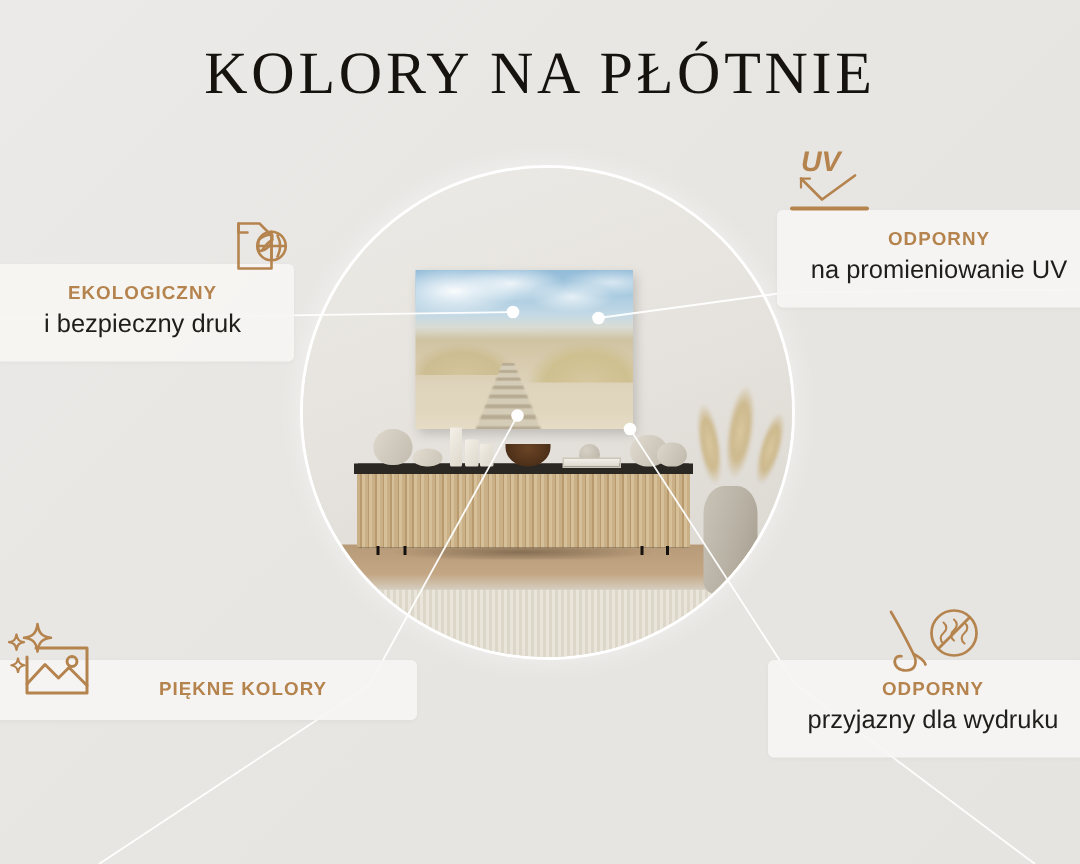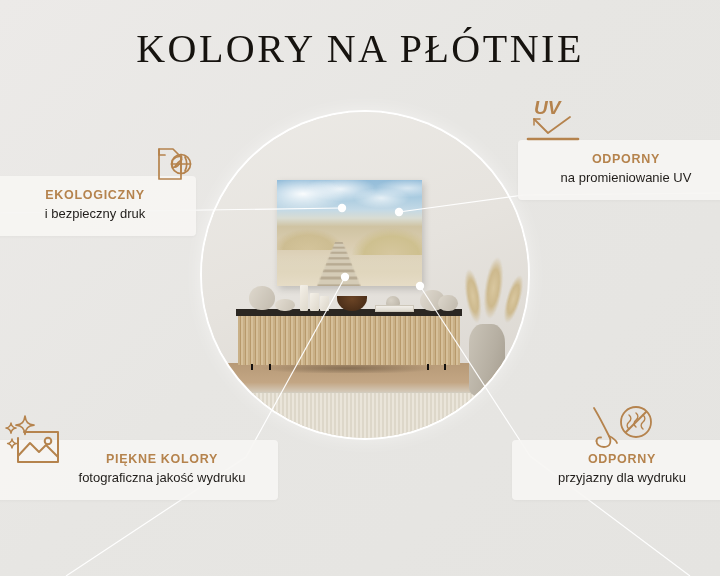--- a/index.html
+++ b/index.html
@@ -179,21 +179,21 @@
     box-shadow: 0 1px 3px rgba(0,0,0,0.035);
   }
   .feature .head {
     font-size: 12.5px;
     font-weight: bold;
     letter-spacing: 0.7px;
     color: #b5834d;
     line-height: 1.3;
   }
   .feature .sub {
-    font-size: 13px;
+    font-size: 17px;
     color: #201d1a;
     line-height: 1.35;
     margin-top: 2px;
     white-space: nowrap;
   }
   .feature .icon {
     position: absolute;
     color: #b5834d;
     font-style: italic;
   }
@@ -325,21 +325,20 @@
         <path d="M24 20 h34 v30 h-40 v-24"></path>
         <path d="M18 44 l12 -13 l9 9 l7 -7 l12 12"></path>
         <circle cx="48" cy="29" r="3.3"></circle>
         <path d="M25 4 c0.8 6.2 3 8.4 9 9.2 c-6 0.8 -8.2 3 -9 9.2 c-0.8 -6.2 -3 -8.4 -9 -9.2 c6 -0.8 8.2 -3 9 -9.2 z" stroke-width="1.7"></path>
         <path d="M11 11 c0.5 3.4 1.7 4.6 5 5.1 c-3.3 0.5 -4.5 1.7 -5 5.1 c-0.5 -3.4 -1.7 -4.6 -5 -5.1 c3.3 -0.5 4.5 -1.7 5 -5.1 z" stroke-width="1.5"></path>
         <path d="M12 27 c0.45 3 1.5 4 4.4 4.5 c-2.9 0.5 -3.95 1.5 -4.4 4.5 c-0.45 -3 -1.5 -4 -4.4 -4.5 c2.9 -0.5 3.95 -1.5 4.4 -4.5 z" stroke-width="1.5"></path>
       </svg>
     </div>
     <div class="card">
       <div class="head">PIĘKNE KOLORY</div>
-      <div class="sub">fotograficzna jakość wydruku</div>
     </div>
   </div>
 
   <div class="feature" id="f-odor">
     <div class="icon">
       <svg width="76" height="58" viewBox="0 0 76 58" fill="none" stroke="#b5834d" stroke-width="1.8" stroke-linecap="round" stroke-linejoin="round">
         <path d="M12 6 C18 16 23 26 27 34 C30 40 28 45 22 45 C17 45 14.5 42 14.5 39"></path>
         <path d="M14.5 39 C14.5 36.5 16.5 35 19 35.5"></path>
         <path d="M27 34 C31 36 34 38 35 41"></path>
         <circle cx="54" cy="20" r="15"></circle>

